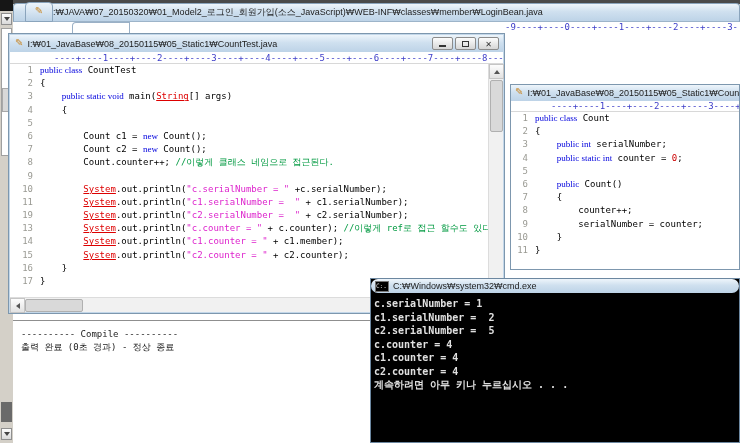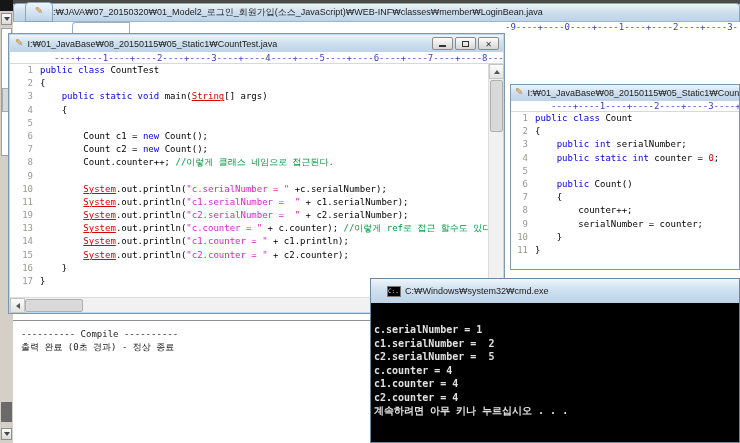--- a/index.html
+++ b/index.html
@@ -49,21 +49,21 @@
   #win-side .titlebar { height:16px; padding-left:4px; }
   .ruler { background:#fff; font-size:9px; color:#3c3cc8; white-space:pre; overflow:hidden;
     border-bottom:1px solid #d8d8d8; }
   #side-ruler { height:11px; line-height:11px; padding-left:40px; }
   .code-area { background:#fff; overflow:hidden; }
   .crow { height:13.2px; line-height:13.2px; white-space:pre; font-size:9px; font-family:"DejaVu Sans Mono", monospace; display:flex; }
   .ln { flex:0 0 24px; text-align:right; padding-right:7px; color:#9a9a93; }
   #win-main .ln { flex-basis:30px; }
   .cd { white-space:pre; }
   .tk-pl { color:#000; }
-  .tk-kw { color:#0000dd; }
+  .tk-kw { color:#0000dd;font-family:Liberation Serif, serif; }
   .tk-ty { color:#dd0000;text-decoration:underline; }
   .tk-st { color:#dd22cc; }
   .tk-cm { color:#009940; }
   .tk-nu { color:#cc0000; }
 
   
   #win-main { position:absolute; left:8px; top:33px; width:497px; height:281px; z-index:30;
     border:1px solid #7d97ae; background:#c3d7e9; padding:1px; }
   #win-main .titlebar { height:17px; padding-left:5px; position:relative; }
   .winbtns { position:absolute; right:4px; top:2px; display:flex; gap:2px; }
@@ -83,25 +83,25 @@
   .tri-down2 { width:0; height:0; border-left:3px solid transparent; border-right:3px solid transparent; border-top:4px solid #555; }
   .tri-left2 { width:0; height:0; border-top:3px solid transparent; border-bottom:3px solid transparent; border-right:4px solid #555; }
   .tri-right2 { width:0; height:0; border-top:3px solid transparent; border-bottom:3px solid transparent; border-left:4px solid #555; }
   #vthumb { position:absolute; left:1px; top:16px; width:13px; height:52px; background:#d9d9d9; border:1px solid #b0b0b0; border-radius:2px; }
   #hthumb { width:58px; height:13px; margin-top:1px; background:#d9d9d9; border:1px solid #b0b0b0; border-radius:2px; }
   #sb-corner { position:absolute; right:0; bottom:0; width:15px; height:15px; background:#f1f1f1; }
 
   
   #win-cmd { position:absolute; left:370px; top:278px; width:370px; height:165px; z-index:50;
     border:1px solid #6c87a0; background:#000; }
-  #win-cmd .titlebar { height:24px; padding-left:16px; }
+  #win-cmd .titlebar { height:14px; padding-left:4px;border-radius:7px; }
   #cmd-icon { width:14px; height:11px; background:#000; border:1px solid #777; flex:0 0 auto;
     display:flex; align-items:center; }
   #cmd-icon::before { content:"C:."; color:#dcdcdc; font-size:6px; font-family:"DejaVu Sans Mono",monospace; line-height:1; }
-  #con-body { padding:20px 0 0 3px; }
+  #con-body { padding:4px 0 0 3px; }
   .conline { font-family:"DejaVu Sans Mono", monospace; font-weight:bold; font-size:10px; line-height:13.5px;
     color:#e0e0e0; white-space:pre; }
 </style>
 </head>
 <body>
 
 <div id="backdrop"></div>
 <div id="top-dark"></div>
 <div id="corner-black"></div>
 
@@ -178,21 +178,21 @@
         <div class="crow"><span class="ln">4</span><span class="cd"><span class="tk-pl">    {</span></span></div>
         <div class="crow"><span class="ln">5</span></div>
         <div class="crow"><span class="ln">6</span><span class="cd"><span class="tk-pl">        Count c1 = </span><span class="tk-kw">new</span><span class="tk-pl"> Count();</span></span></div>
         <div class="crow"><span class="ln">7</span><span class="cd"><span class="tk-pl">        Count c2 = </span><span class="tk-kw">new</span><span class="tk-pl"> Count();</span></span></div>
         <div class="crow"><span class="ln">8</span><span class="cd"><span class="tk-pl">        Count.counter++; </span><span class="tk-cm">//이렇게 클래스 네임으로 접근된다.</span></span></div>
         <div class="crow"><span class="ln">9</span><span class="cd"></span></div>
         <div class="crow"><span class="ln">10</span><span class="cd"><span class="tk-pl">        </span><span class="tk-ty">System</span><span class="tk-pl">.out.println(</span><span class="tk-st">"c.serialNumber = "</span><span class="tk-pl"> +c.serialNumber);</span></span></div>
         <div class="crow"><span class="ln">11</span><span class="cd"><span class="tk-pl">        </span><span class="tk-ty">System</span><span class="tk-pl">.out.println(</span><span class="tk-st">"c1.serialNumber =  "</span><span class="tk-pl"> + c1.serialNumber);</span></span></div>
         <div class="crow"><span class="ln">19</span><span class="cd"><span class="tk-pl">        </span><span class="tk-ty">System</span><span class="tk-pl">.out.println(</span><span class="tk-st">"c2.serialNumber =  "</span><span class="tk-pl"> + c2.serialNumber);</span></span></div>
         <div class="crow"><span class="ln">13</span><span class="cd"><span class="tk-pl">        </span><span class="tk-ty">System</span><span class="tk-pl">.out.println(</span><span class="tk-st">"c.counter = "</span><span class="tk-pl"> + c.counter); </span><span class="tk-cm">//이렇게 ref로 접근 할수도 있다.</span></span></div>
-        <div class="crow"><span class="ln">14</span><span class="cd"><span class="tk-pl">        </span><span class="tk-ty">System</span><span class="tk-pl">.out.println(</span><span class="tk-st">"c1.counter = "</span><span class="tk-pl"> + c1.println);</span></span></div>
+        <div class="crow"><span class="ln">14</span><span class="cd"><span class="tk-pl">        </span><span class="tk-ty">System</span><span class="tk-pl">.out.println(</span><span class="tk-st">"c1.counter = "</span><span class="tk-pl"> + c1.member);</span></span></div>
         <div class="crow"><span class="ln">15</span><span class="cd"><span class="tk-pl">        </span><span class="tk-ty">System</span><span class="tk-pl">.out.println(</span><span class="tk-st">"c2.counter = "</span><span class="tk-pl"> + c2.counter);</span></span></div>
         <div class="crow"><span class="ln">16</span><span class="cd"><span class="tk-pl">    }</span></span></div>
         <div class="crow"><span class="ln">17</span><span class="cd"><span class="tk-pl">}</span></span></div>
       </div>
     <div id="main-vscroll">
       <div class="sb-btn">
           <span class="tri-up2"></span>
         </div>
       <div id="vthumb"></div>
       <div class="sb-btn" style="position:absolute;bottom:0;">

